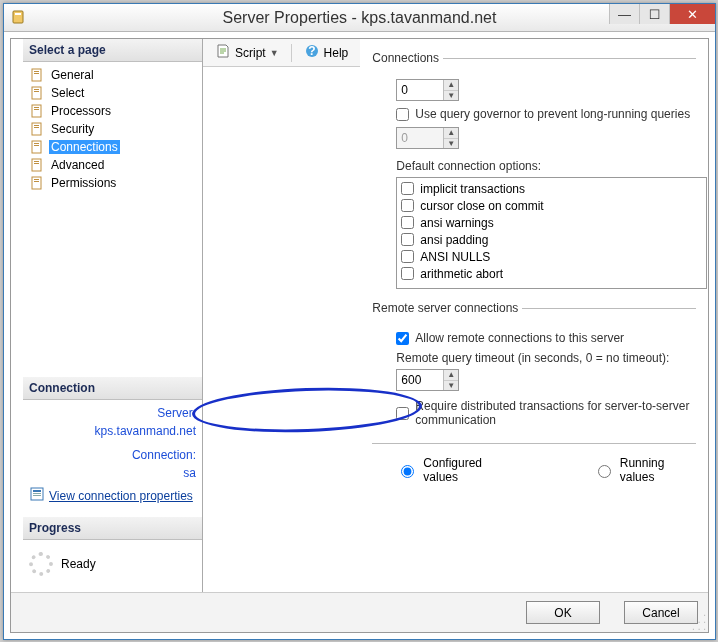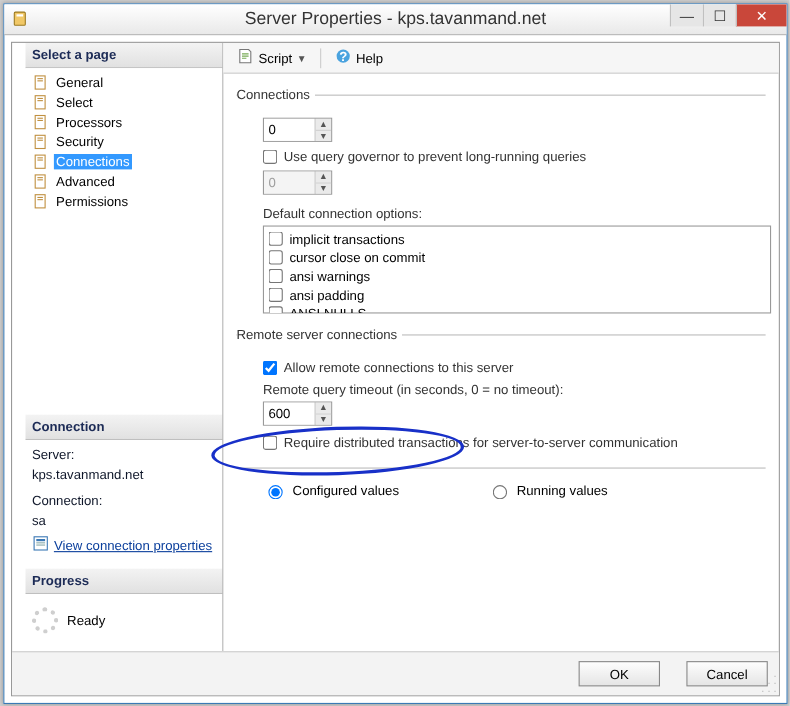--- a/index.html
+++ b/index.html
@@ -14,43 +14,43 @@
   .client { position: absolute; left: 6px; right: 6px; top: 34px; bottom: 6px; border: 1px solid #999; background: #fff; display: flex; flex-direction: column; }
   .main { flex: 1; display: flex; overflow: hidden; margin-left: 12px; }
   .leftcol { width: 180px; border-right: 1px solid #aaa; display: flex; flex-direction: column; background: #fff; }
   .panelhead { background: linear-gradient(#f3f3f3,#e1e1e1); border-bottom: 1px solid #bfbfbf; padding: 4px 6px; font-weight: bold; color: #1c2b56; }
   .panelbody { background: #fff; padding: 4px 0 8px 0; }
   .panelbody.flex1 { flex: 1; overflow: hidden; }
   .navitem { display: flex; align-items: center; height: 18px; padding: 0 4px 0 6px; cursor: default; }
   .navitem .navicon { width: 16px; height: 16px; margin-right: 4px; display: inline-block; }
   .navitem.selected .navlabel { background: #3399ff; color: #fff; padding: 0 2px; }
   .navlabel { padding: 0 2px; }
-  .connline { padding: 2px 6px; color: #0f172a; }
+  .connline { padding: 2px 6px; color: #1d4ed8; text-align: right; }
   .linklike { display: flex; align-items: center; padding: 4px 6px; }
   .linklike a { color: #0b3f9c; text-decoration: underline; margin-left: 4px; }
   .progress { display: flex; align-items: center; padding: 8px 6px; }
   .spinner { width: 24px; height: 24px; border-radius: 50%; border: 4px dotted #cfcfcf; margin-right: 8px; }
-  .rightcol { flex: 1; display: flex; flex-direction: column; position: relative; justify-content: center; }
+  .rightcol { flex: 1; display: flex; flex-direction: row; position: relative; justify-content: center; }
   .topbar { height: 28px; border-bottom: 1px solid #ccc; display: flex; align-items: center; padding: 0 8px; gap: 4px; background: #f6f6f6; }
   .tb-btn { display: flex; align-items: center; gap: 4px; padding: 2px 4px; }
   .tb-sep { width: 1px; height: 18px; background: #ccc; margin: 0 4px; }
   .content { flex: 1; padding: 12px 12px 8px 12px; overflow: hidden; position: relative; }
   fieldset.group { border: none; border-top: 1px solid #bbb; margin: 0 0 10px 0; padding: 10px 0 0 0; }
   fieldset.group > legend { padding: 0 4px 0 0; color: #333; }
   .row { margin: 4px 0 4px 24px; display: flex; align-items: center; gap: 6px; }
   .lbl { color: #333; }
   .spinbox { display: inline-flex; border: 1px solid #999; height: 22px; }
   .spinbox input { width: 46px; border: none; padding: 0 4px; font-size: 12px; outline: none; }
   .spinbox.disabled input { color: #9e9e9e; background: #f4f4f4; }
   .spinbox .arrows { width: 15px; border-left: 1px solid #bbb; display: flex; flex-direction: column; }
   .spinbox .arrows span { flex: 1; display: flex; align-items: center; justify-content: center; font-size: 8px; color: #555; background: #eaeaea; }
   .spinbox .arrows span:first-child { border-bottom: 1px solid #ccc; }
   .chkrow { margin: 6px 0 6px 24px; display: flex; align-items: center; gap: 6px; }
   .chkrow input { margin: 0; width: 13px; height: 13px; }
-  .listbox { margin: 4px 0 2px 24px; height: 80px; width: 96%; border: 1px solid #999; overflow-y: scroll; padding: 2px; }
+  .listbox { margin: 4px 0 2px 24px; height: 112px; width: 96%; border: 1px solid #999; overflow-y: scroll; padding: 2px; }
   .listopt { display: flex; align-items: center; height: 17px; gap: 6px; padding: 0 2px; }
   .listopt input { margin: 0; width: 13px; height: 13px; }
   .radios { display: flex; gap: 80px; margin: 8px 0 0 24px; }
   .radios label { display: flex; align-items: center; gap: 6px; }
   .bottombar { height: 40px; border-top: 1px solid #ccc; display: flex; align-items: center; justify-content: flex-end; gap: 24px; padding: 0 10px; background: #f3f3f3; }
   .btn { min-width: 74px; height: 23px; border: 1px solid #888; background: linear-gradient(#fdfdfd,#e5e5e5); padding: 0 10px; display: inline-flex; align-items: center; justify-content: center; }
   .grip { position: absolute; right: 2px; bottom: 2px; color: #bbb; font-size: 10px; line-height: 7px; text-align: right; }
   svg.ic { width: 16px; height: 16px; }
   .circle-annotation { position: absolute; border: 3px solid #1830c8; border-radius: 50%; width: 230px; height: 44px; left: 188px; top: 384px; pointer-events: none; transform: rotate(-2deg); }
 </style>

